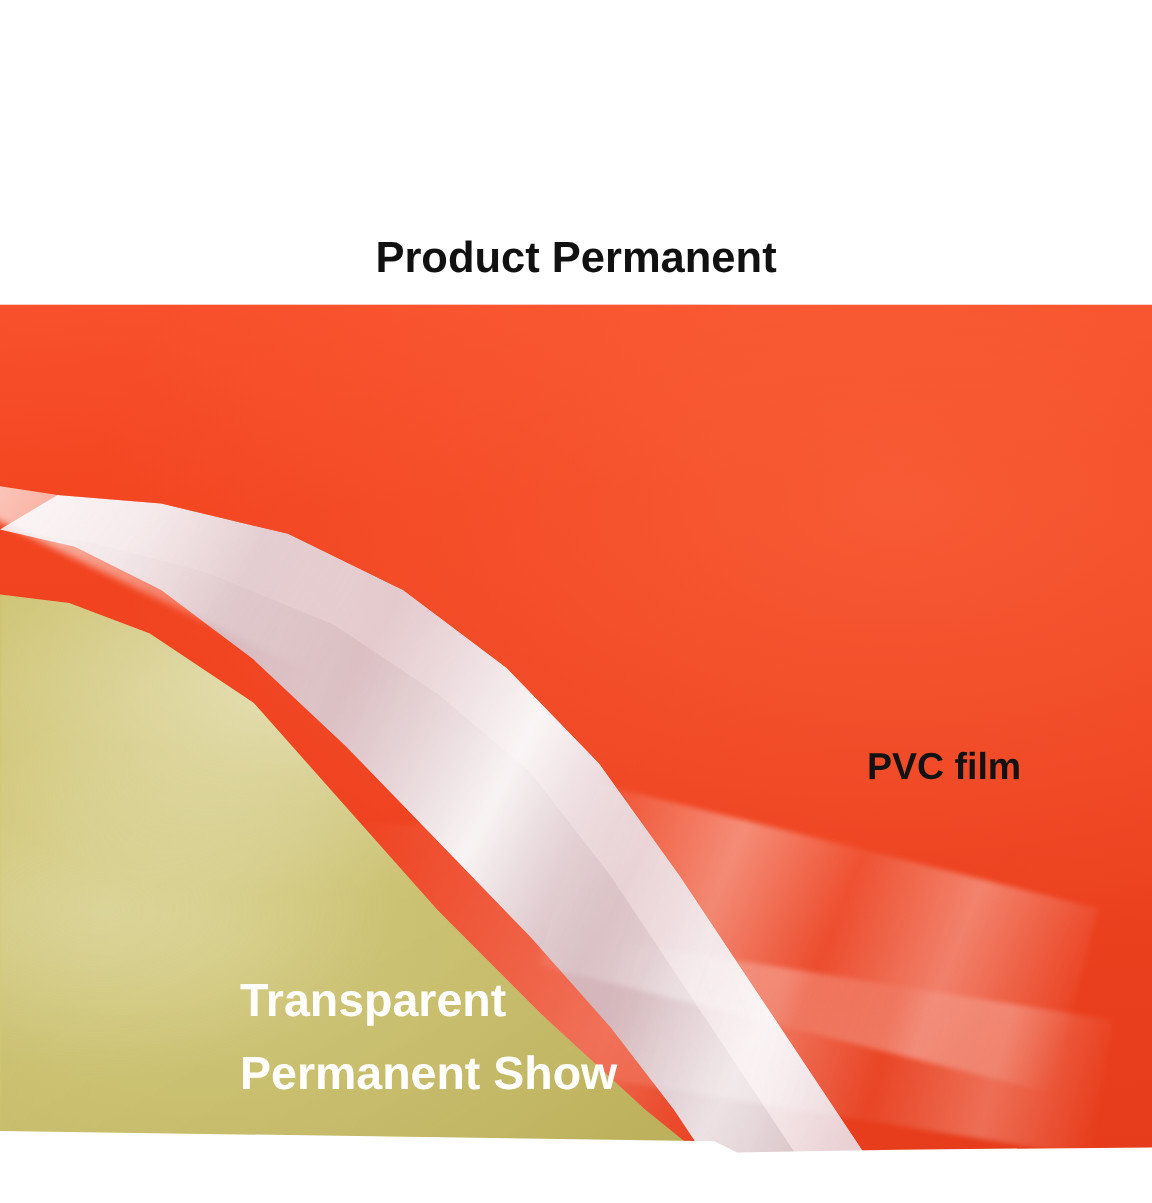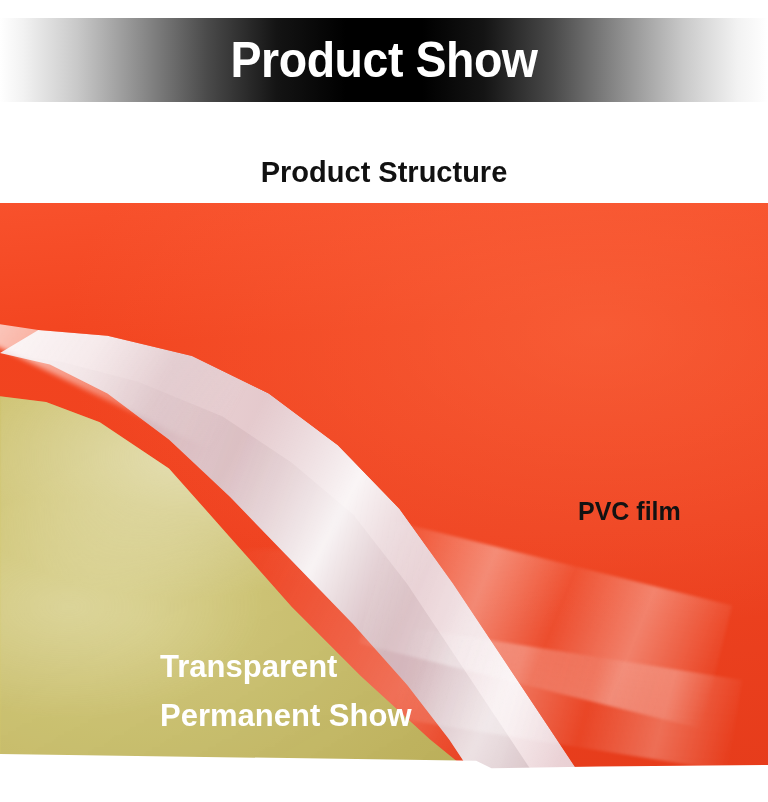--- a/index.html
+++ b/index.html
@@ -299,25 +299,22 @@
     font-size: 31px;
     color: #ffffff;
   }
   .label-glue .line2 { margin-top: 18px; }
 </style>
 </head>
 <body>
 
 <div class="page">
 
-  <div class="banner">
-    <div class="banner-title">Product Show</div>
-  </div>
-
-  <div class="subtitle">Product Structure</div>
+
+  <div class="subtitle">Product Permanent</div>
 
   <div class="photo">
 
     <div class="layer-pvc"></div>
     <div class="pvc-gloss"></div>
     <div class="pvc-crinkle"></div>
     <div class="pvc-sheen"></div>
 
     <div class="layer-release"></div>
     <div class="release-texture"></div>

